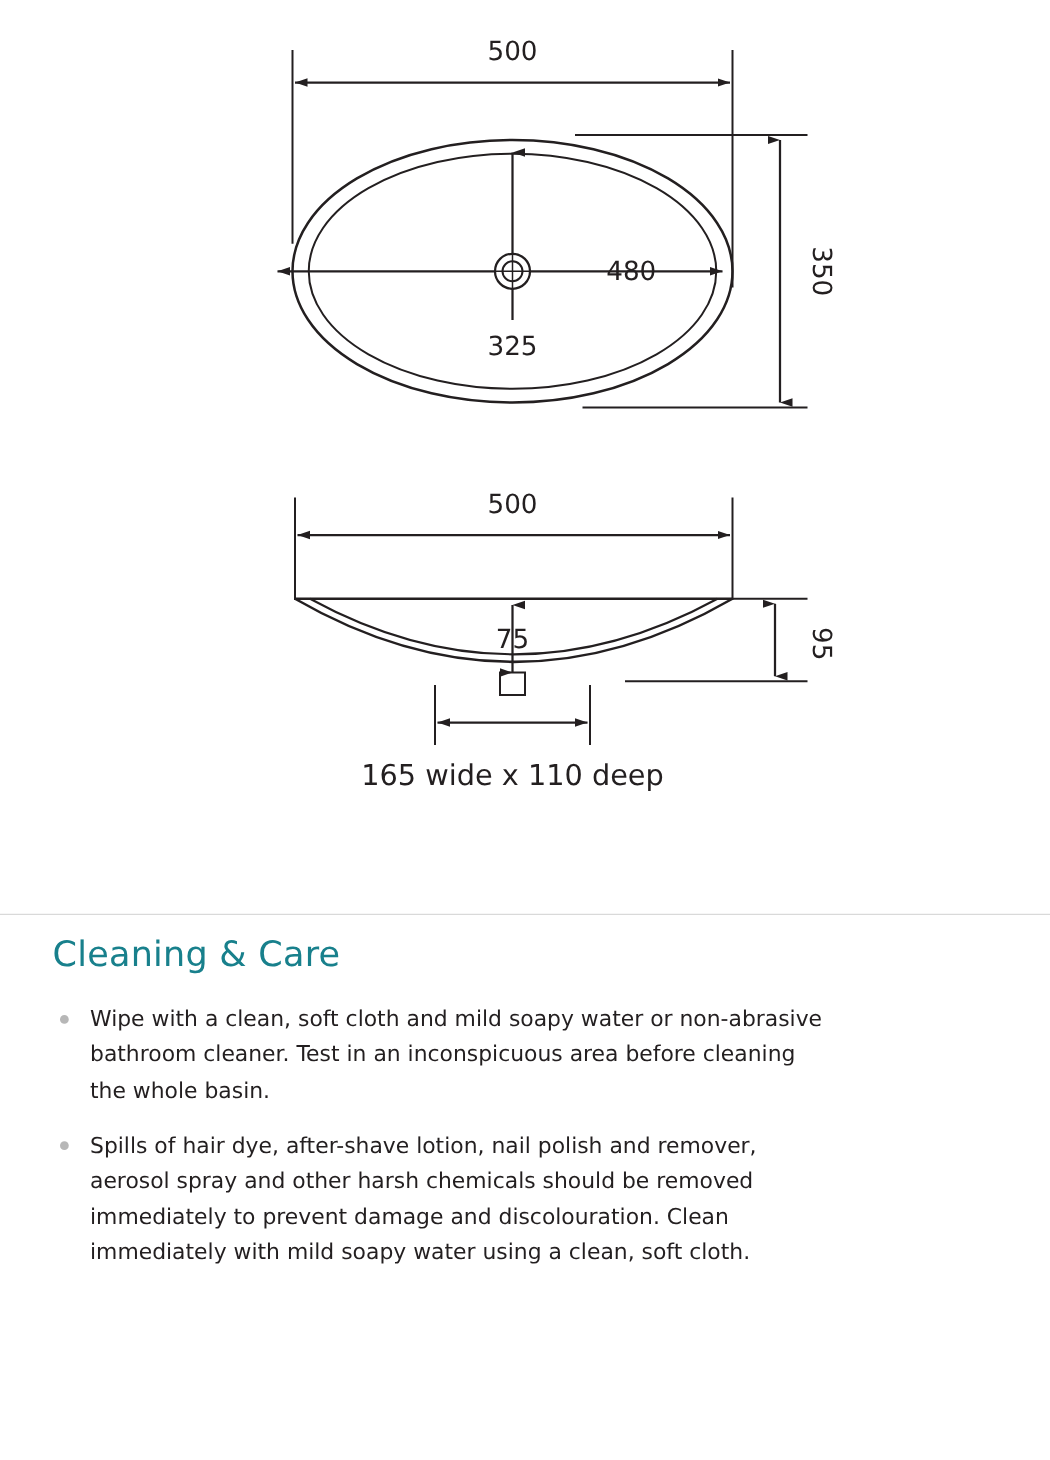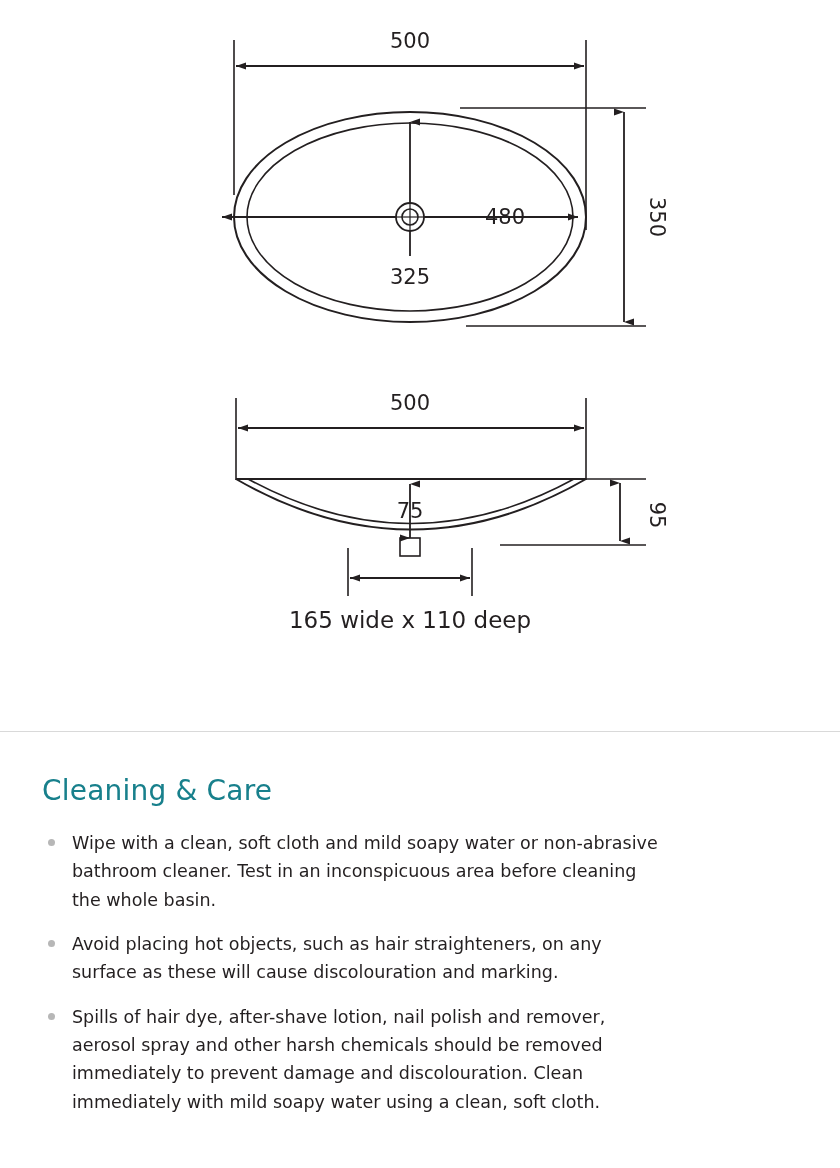--- a/index.html
+++ b/index.html
@@ -54,21 +54,21 @@
     top: 731px;
     width: 840px;
     height: 1px;
     background: #d9d9d9;
   }
 
   
   .care-section {
     position: absolute;
     left: 0;
-    top: 774px;
+    top: 747px;
     width: 708px;
   }
   .care-title {
     margin: 0 0 22px 42px;
     font-family: "DejaVu Sans", sans-serif;
     font-size: 28px;
     font-weight: normal;
     color: #18808c;
     letter-spacing: 0.2px;
   }
@@ -187,22 +187,18 @@
 
   <div class="care-section">
     <h2 class="care-title">Cleaning &amp; Care</h2>
     <ul class="care-list">
       <li>
         <span class="bullet"></span>
         <span>Wipe with a clean, soft cloth and mild soapy water or non-abrasive bathroom cleaner. Test in an inconspicuous area before cleaning the whole basin.</span>
       </li>
       <li>
         <span class="bullet"></span>
-        <span>Avoid placing hot objects, such as hair straighteners, on any surface as these will cause discolouration and marking.</span>
-      </li>
-      <li>
-        <span class="bullet"></span>
         <span>Spills of hair dye, after-shave lotion, nail polish and remover, aerosol spray and other harsh chemicals should be removed immediately to prevent damage and discolouration. Clean immediately with mild soapy water using a clean, soft cloth.</span>
       </li>
     </ul>
   </div>
 
 </div>
 
 </body></html>

